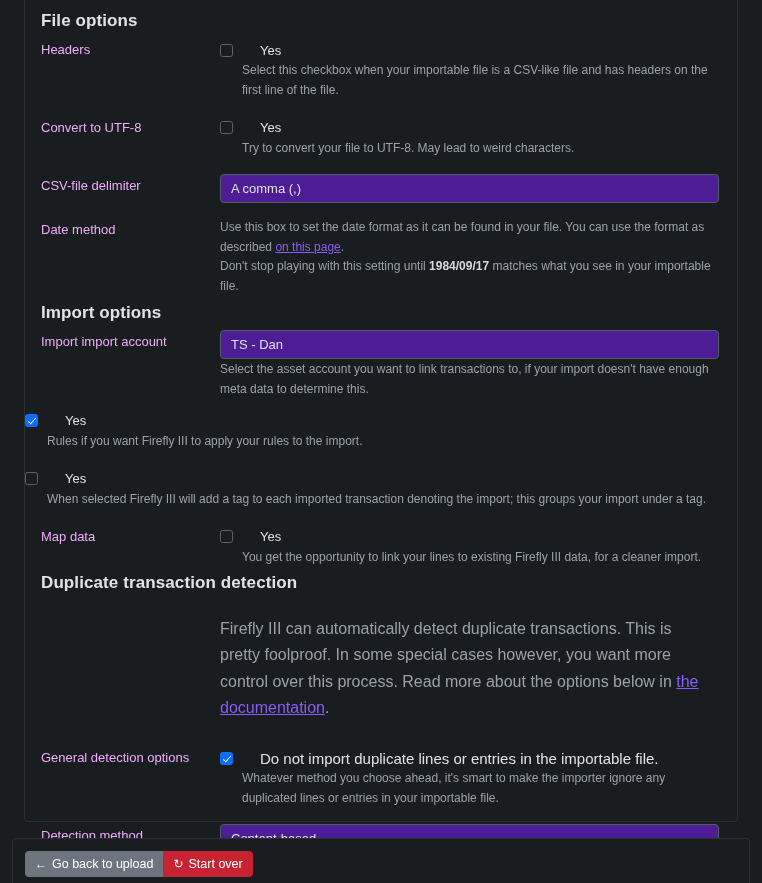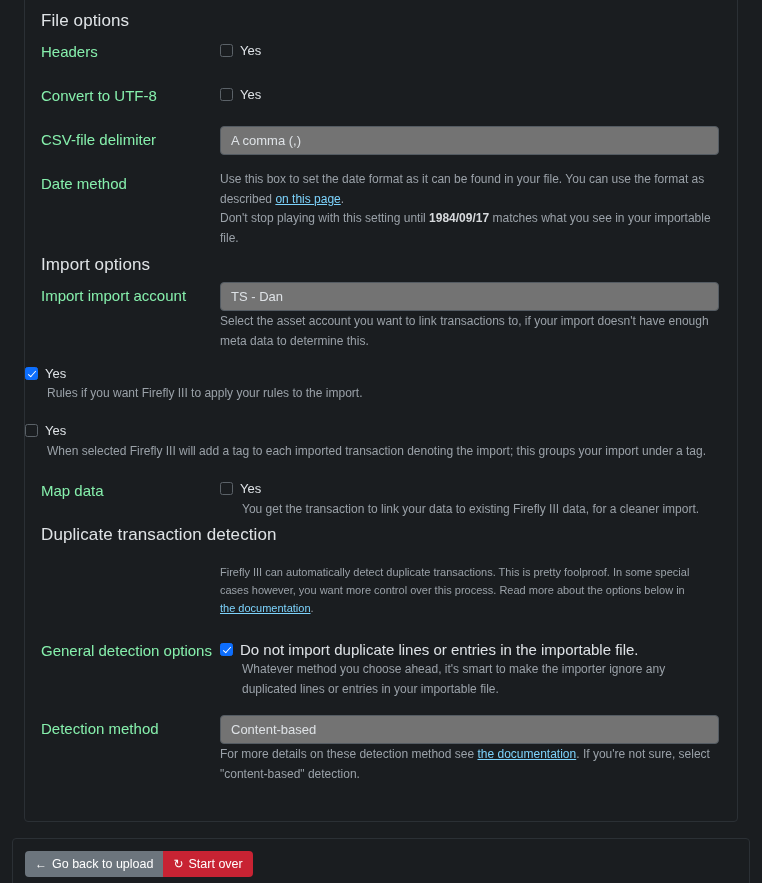--- a/index.html
+++ b/index.html
@@ -43,41 +43,41 @@
     right: 12px;
     height: 50px;
     box-sizing: border-box;
     margin: 0;
   }
   .card-body {
     padding: 10px 0 0 0;
   }
   h3.section {
     font-size: 17px;
-    font-weight: 400;
+    font-weight: 700;
     color: #dfe3e6;
     margin: 0;
     padding: 6px 0 6px 16px;
     line-height: 1.2;
     letter-spacing: 0.1px;
   }
   .section-import { margin-top: 10px; }
   .row {
     display: flex;
     align-items: flex-start;
     padding: 0 0 0 0;
     margin-bottom: 0;
   }
   .label-col {
     width: 195px;
     flex: 0 0 195px;
     box-sizing: border-box;
     padding: 4px 8px 4px 16px;
-    font-size: 15px;
-    color: #86efac;
+    font-size: 13px;
+    color: #f0abfc;
     line-height: 1.45;
   }
   .field-col {
     flex: 1 1 auto;
     box-sizing: border-box;
     padding-right: 18px;
     min-width: 0;
   }
   .check-line {
     display: flex;
@@ -109,44 +109,45 @@
     width: 3px;
     height: 7px;
     border: solid #fff;
     border-width: 0 1.6px 1.6px 0;
     transform: rotate(42deg);
   }
   .check-text {
     font-size: 13px;
     color: #dee2e6;
     line-height: 1;
+    margin-left: 20px;
   }
   .check-text.long {
     font-size: 15px;
   }
   .help {
     font-size: 12px;
     color: #9aa1a8;
     line-height: 1.65;
     padding: 1px 0 0 22px;
     margin: 0;
   }
   .help.belowinput {
     padding-left: 0;
   }
   .help b { color: #d7dadd; font-weight: bold; }
   a.link {
-    color: #7dd3fc;
+    color: #8b5cf6;
     text-decoration: underline;
   }
   .input {
     box-sizing: border-box;
     width: 100%;
     height: 29px;
-    background: #737373;
+    background: #4c1d95;
     border: 1px solid #545b62;
     border-radius: 4px;
     color: #dee2e6;
     font-size: 13px;
     font-family: "Liberation Sans", sans-serif;
     padding: 4px 10px;
     line-height: 19px;
     display: block;
     outline: none;
   }
@@ -159,21 +160,21 @@
     width: 1px;
     height: 14px;
     background: #dee2e6;
     vertical-align: -2px;
     margin: 0 -0.5px;
   }
   .input-wrap { padding-top: 1px; }
   .spacer-sm { height: 14px; }
   .spacer-xs { height: 8px; }
   .intro-text {
-    font-size: 11px;
+    font-size: 16px;
     color: #9aa1a8;
     line-height: 1.65;
     padding-right: 18px;
   }
   .btn {
     font-family: "Liberation Sans", sans-serif;
     font-size: 13px;
     border: none;
     border-radius: 4px;
     padding: 7px 13px;
@@ -214,32 +215,34 @@
 
       <h3 class="section">File options</h3>
 
       <div class="row">
         <div class="label-col">Headers</div>
         <div class="field-col">
           <label class="check-line">
             <span class="cb"></span>
             <span class="check-text">Yes</span>
           </label>
+          <p class="help">Select this checkbox when your importable file is a CSV-like file and has headers on the first line of the file.</p>
         </div>
       </div>
 
       <div class="spacer-sm"></div>
 
       <div class="row">
         <div class="label-col">Convert to UTF-8</div>
         <div class="field-col">
           <label class="check-line">
             <span class="cb"></span>
             <span class="check-text">Yes</span>
           </label>
+          <p class="help">Try to convert your file to UTF-8. May lead to weird characters.</p>
         </div>
       </div>
 
       <div class="spacer-sm"></div>
 
       <div class="row">
         <div class="label-col">CSV-file delimiter</div>
         <div class="field-col">
           <div class="input-wrap">
             <div class="input">A comma (,)</div>
@@ -294,21 +297,21 @@
 
       <div class="spacer-sm"></div>
 
       <div class="row">
         <div class="label-col">Map data</div>
         <div class="field-col">
           <label class="check-line">
             <span class="cb"></span>
             <span class="check-text">Yes</span>
           </label>
-          <p class="help">You get the transaction to link your data to existing Firefly III data, for a cleaner import.</p>
+          <p class="help">You get the opportunity to link your lines to existing Firefly III data, for a cleaner import.</p>
         </div>
       </div>
 
       <h3 class="section section-import">Duplicate transaction detection</h3>
 
       <div class="row">
         <div class="label-col"></div>
         <div class="field-col">
           <p class="intro-text"><span>Firefly III can automatically detect duplicate transactions. This is pretty foolproof. In some special cases however, you want more control over this process. Read more about the options below in </span><a class="link" href="#">the documentation</a><span>.</span></p>
         </div>

